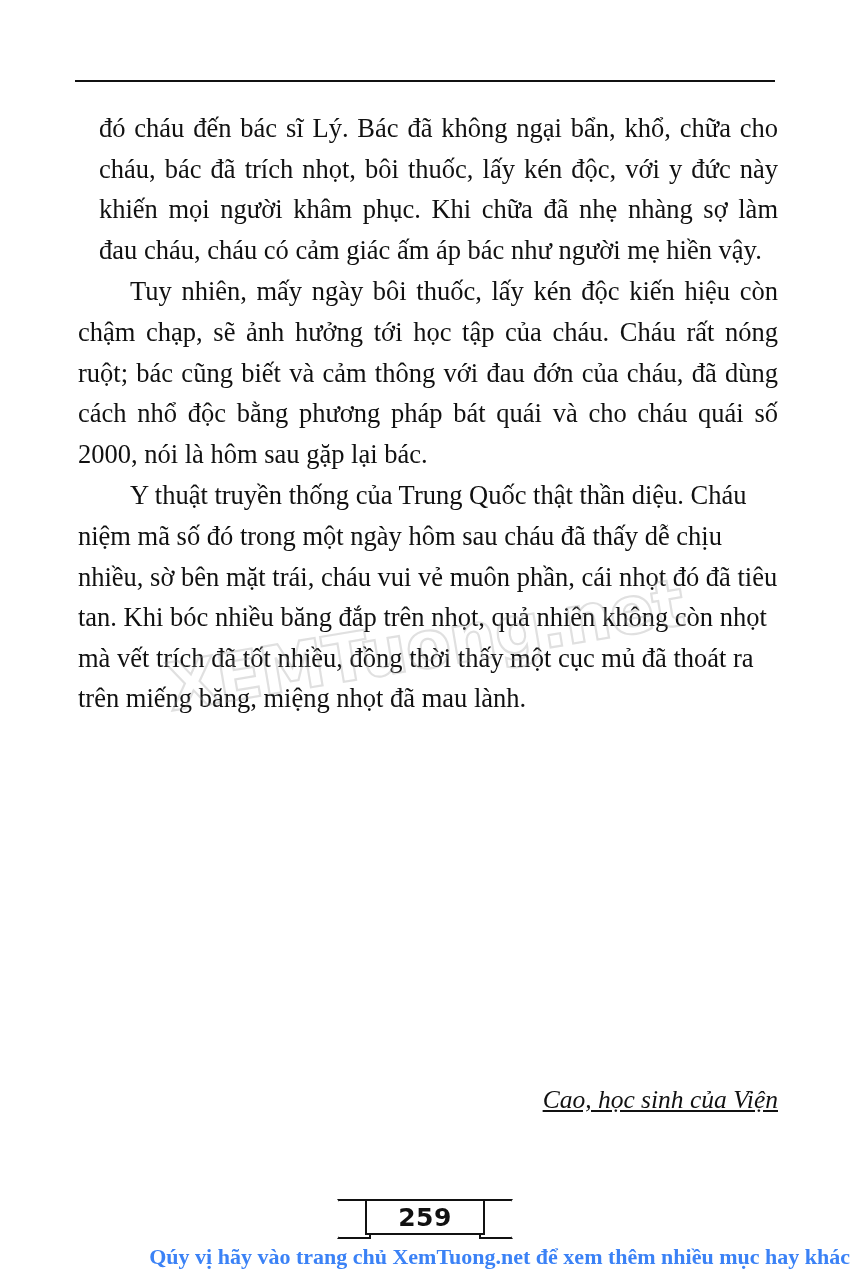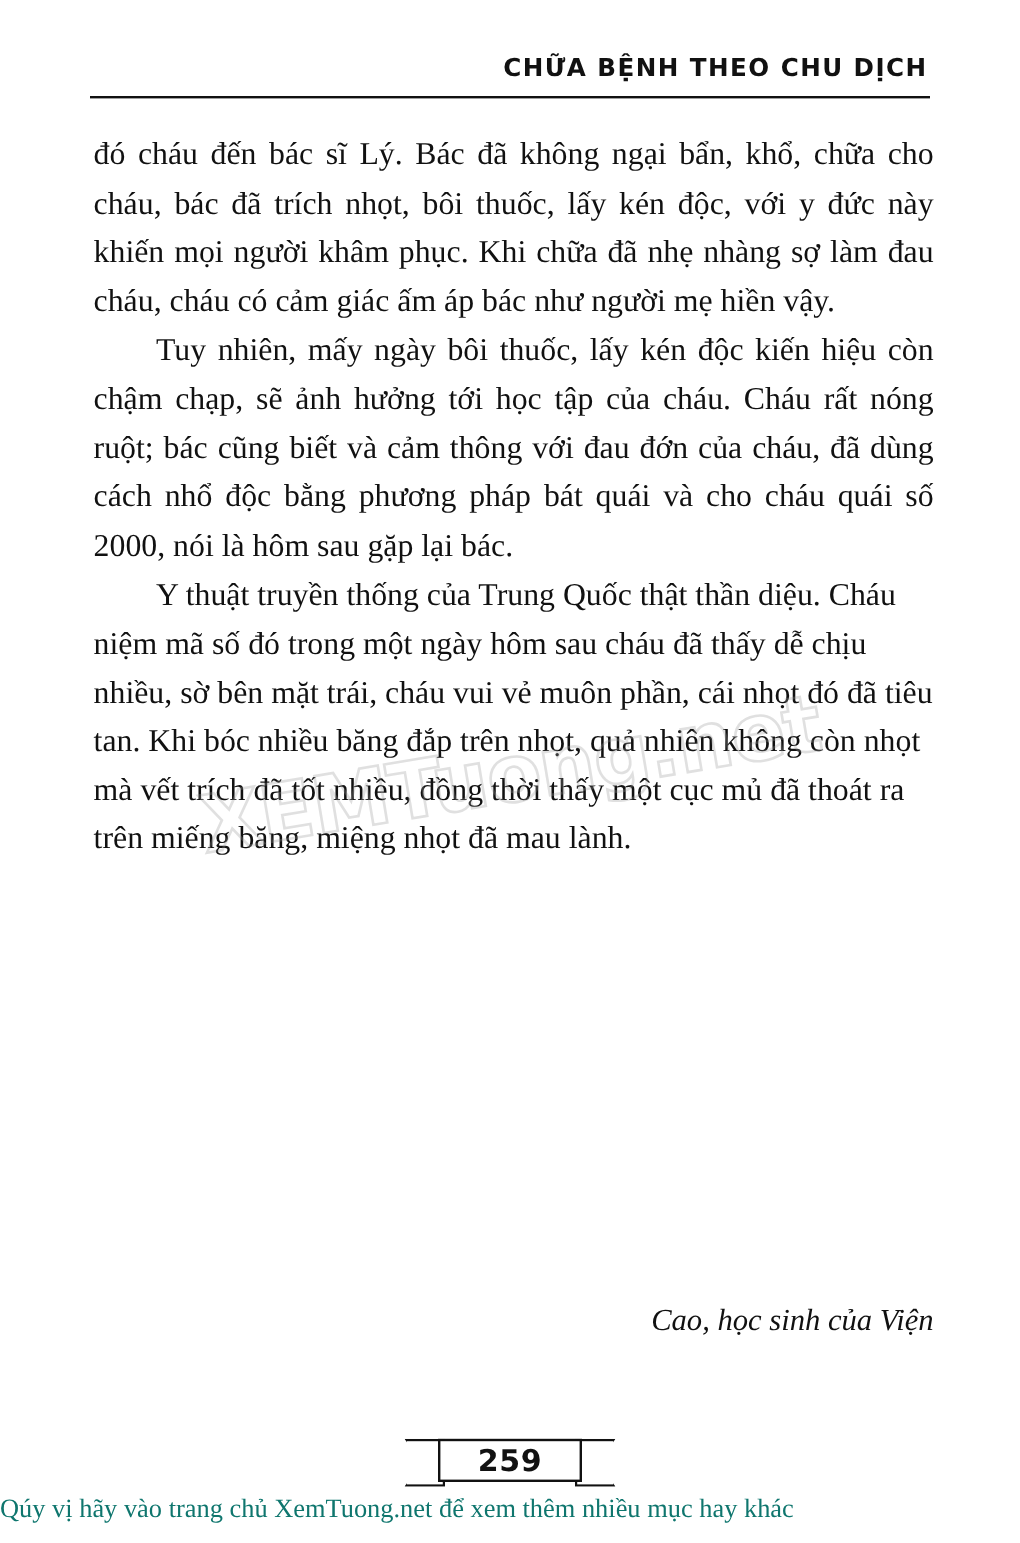--- a/index.html
+++ b/index.html
@@ -58,36 +58,38 @@
     font-size: 26.5px;
     line-height: 40.6px;
     text-align: justify;
     text-justify: inter-word;
     margin: 0 0 1px 0;
     text-indent: 52px;
     color: #111;
   }
   .para.no-indent {
     text-indent: 0;
+    margin-left: 21px;
   }
   .para:last-of-type {
     text-align: left;
   }
 
   
   .signature {
     position: absolute;
     top: 1085px;
     left: 78px;
     width: 700px;
     text-align: right;
     font-style: italic;
     font-size: 25.5px;
     color: #111;
     padding-right: 36px;
+    text-decoration: underline;
   }
 
   
   .ribbon {
     position: absolute;
     top: 1196px;
     left: 0;
     width: 850px;
     height: 42px;
     display: flex;
@@ -136,25 +138,25 @@
     letter-spacing: 0.5px;
     color: #111;
   }
 
   
   .footer {
     position: absolute;
     top: 1244px;
     left: 0;
     width: 850px;
-    text-align: left;
+    text-align: right;
     font-family: "Liberation Serif", serif;
-    font-weight: normal;
+    font-weight: bold;
     font-size: 22px;
-    color: #0f766e;
+    color: #3b82f6;
   }
 
   
   .watermark {
     position: absolute;
     top: 570px;
     left: 28px;
     width: 794px;
     height: 150px;
     pointer-events: none;
@@ -173,23 +175,20 @@
     color: transparent;
     -webkit-text-stroke: 2.2px #9a9a9a;
     white-space: nowrap;
   }
 </style>
 </head>
 <body>
 
 <div class="page">
 
-  <div class="header">
-    <span class="header-title">CHỮA BỆNH THEO CHU DỊCH</span>
-  </div>
   <div class="header-rule"></div>
 
   <div class="content">
     <p class="para no-indent">đó cháu đến bác sĩ Lý. Bác đã không ngại bẩn, khổ, chữa cho cháu, bác đã trích nhọt, bôi thuốc, lấy kén độc, với y đức này khiến mọi người khâm phục. Khi chữa đã nhẹ nhàng sợ làm đau cháu, cháu có cảm giác ấm áp bác như người mẹ hiền vậy.</p>
     <p class="para">Tuy nhiên, mấy ngày bôi thuốc, lấy kén độc kiến hiệu còn chậm chạp, sẽ ảnh hưởng tới học tập của cháu. Cháu rất nóng ruột; bác cũng biết và cảm thông với đau đớn của cháu, đã dùng cách nhổ độc bằng phương pháp bát quái và cho cháu quái số 2000, nói là hôm sau gặp lại bác.</p>
     <p class="para">Y thuật truyền thống của Trung Quốc thật thần diệu. Cháu niệm mã số đó trong một ngày hôm sau cháu đã thấy dễ chịu nhiều, sờ bên mặt trái, cháu vui vẻ muôn phần, cái nhọt đó đã tiêu tan. Khi bóc nhiều băng đắp trên nhọt, quả nhiên không còn nhọt mà vết trích đã tốt nhiều, đồng thời thấy một cục mủ đã thoát ra trên miếng băng, miệng nhọt đã mau lành.</p>
   </div>
 
   <div class="signature">Cao, học sinh của Viện</div>
 

